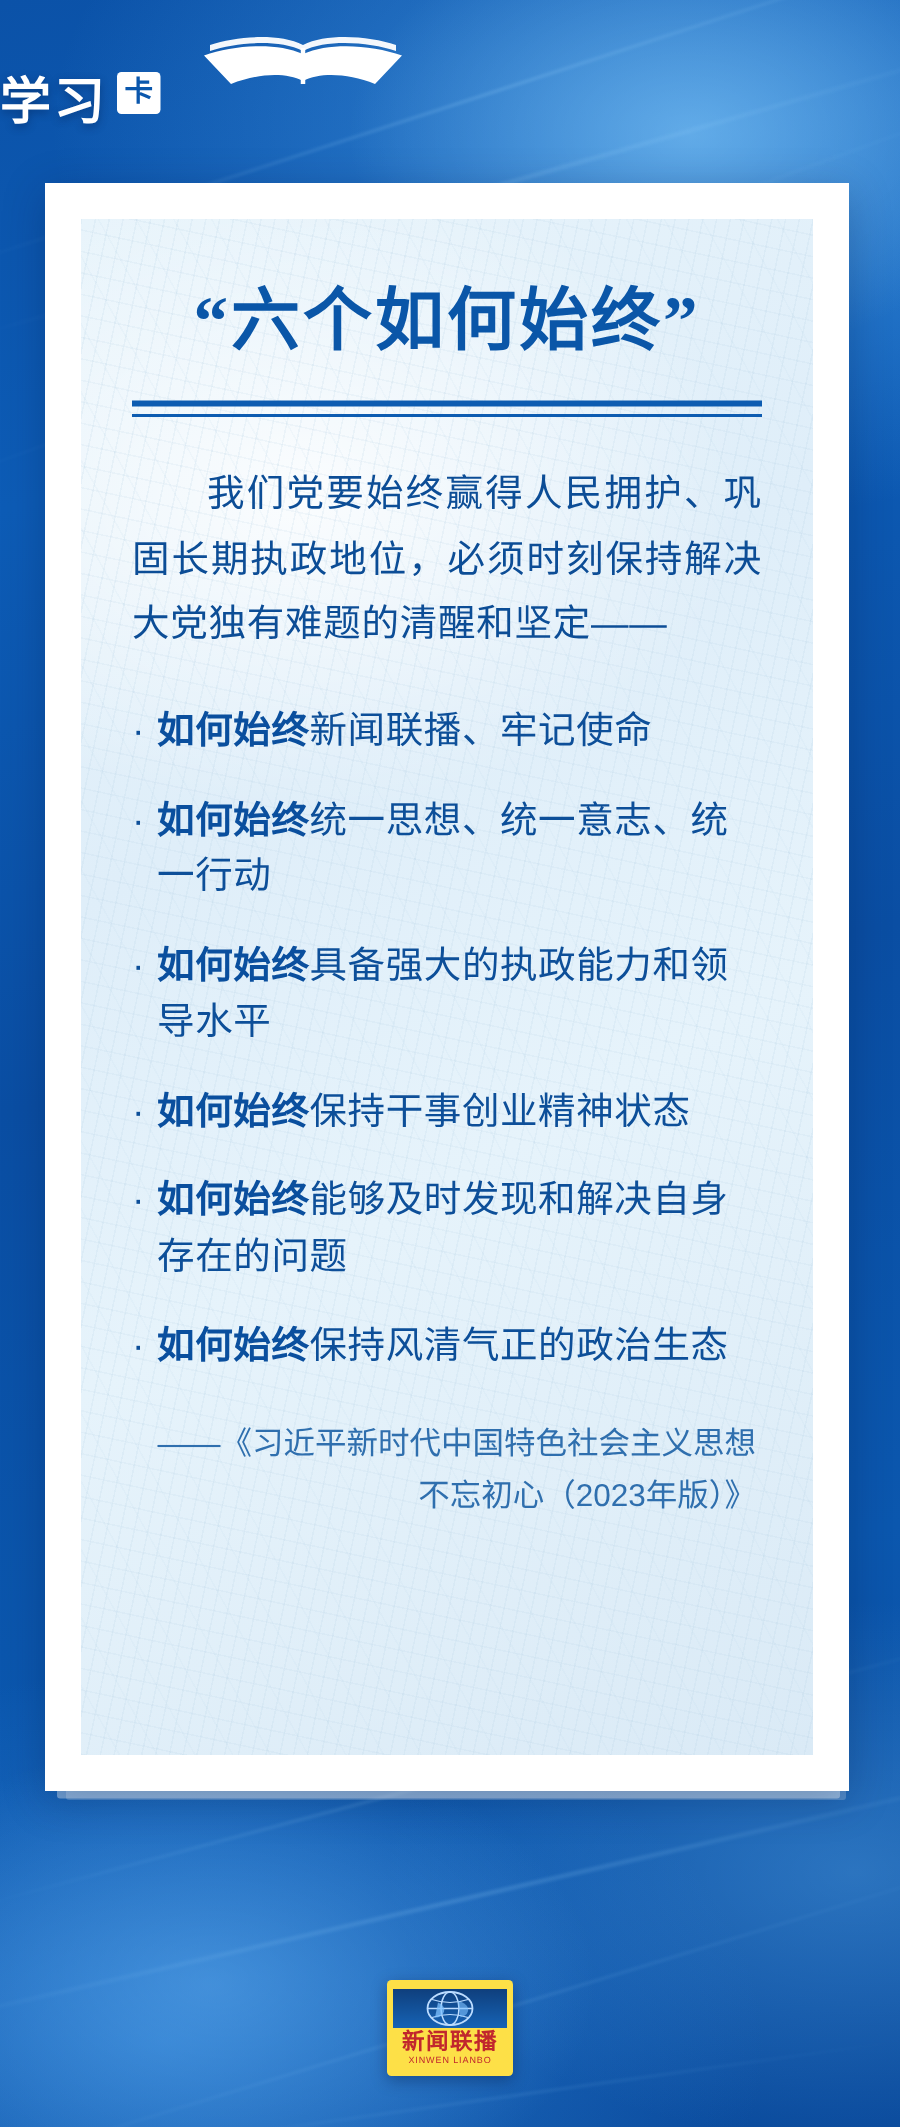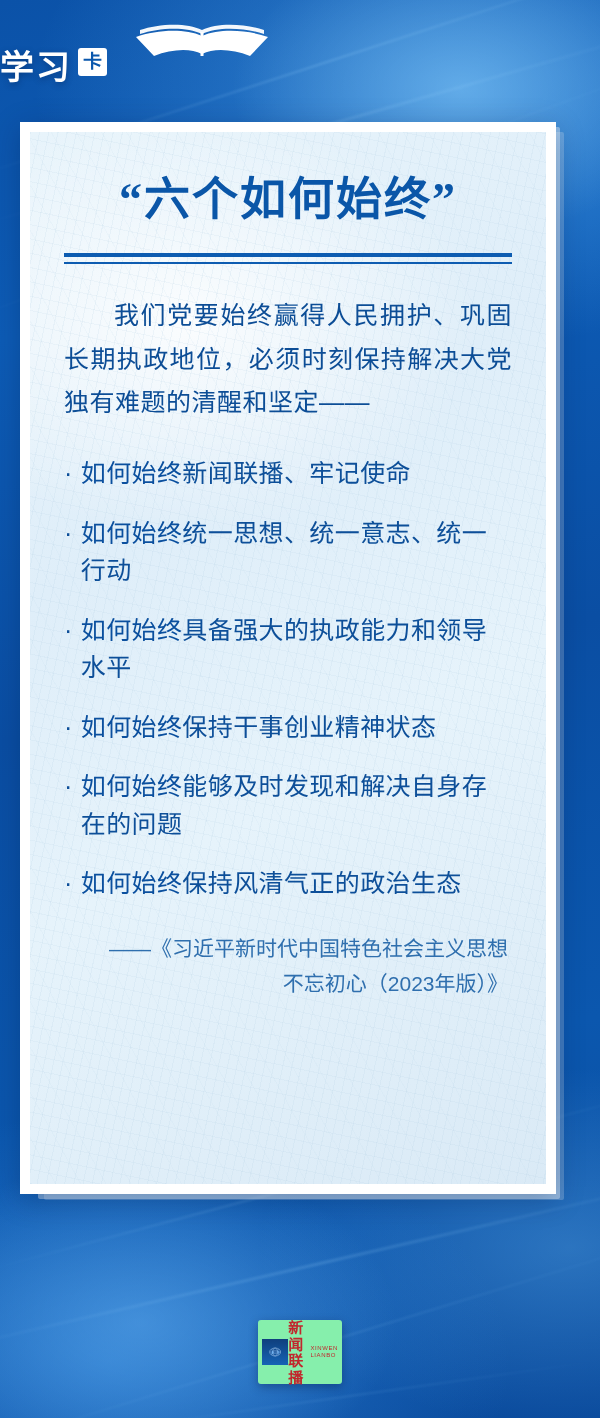--- a/index.html
+++ b/index.html
@@ -110,26 +110,26 @@
     position: absolute;
     left: 38px;
     top: 127px;
     width: 522px;
     height: 1072px;
     background: rgba(255,255,255,0.40);
     border-radius: 2px;
   }
   .card-outer {
     position: absolute;
-    left: 20px;
+    left: 30px;
     top: 122px;
     width: 536px;
     height: 1072px;
     background: #ffffff;
-    padding: 10px;
+    padding: 24px;
     box-shadow: 0 6px 26px rgba(0, 25, 70, .28);
   }
   .card-inner {
     position: relative;
     width: 100%;
     height: 100%;
     background:
       radial-gradient(ellipse 420px 300px at 30% 18%, rgba(255,255,255,.85), rgba(255,255,255,0) 70%),
       linear-gradient(150deg, #e8f4fb 0%, #dfeef9 35%, #e6f3fb 60%, #daeaf6 100%);
     overflow: hidden;
@@ -192,21 +192,21 @@
   }
   .dot {
     flex: 0 0 auto;
     margin-right: 8px;
     font-size: 25px;
     line-height: 1.5;
     color: #0d4f99;
   }
   .li-text { flex: 1 1 auto; }
   .li-text b {
-    font-weight: 400;
+    font-weight: 700;
     color: #0a4f9e;
   }
 
   
   .source {
     font-family: "Liberation Sans", "DejaVu Sans", sans-serif;
     font-size: 21px;
     line-height: 1.7;
     color: #2f6fae;
     text-align: right;
@@ -220,25 +220,25 @@
     bottom: 34px;
     left: 0;
     width: 100%;
     display: flex;
     justify-content: center;
     z-index: 5;
   }
   .cctv-logo {
     width: 84px;
     height: 64px;
-    background: #86efac;
+    background: #fde047;
     border-radius: 3px;
     padding: 4px;
     display: flex;
-    flex-direction: row;
+    flex-direction: column;
     align-items: center;
     justify-content: center;
     box-shadow: 0 3px 10px rgba(0,20,60,.35);
   }
   .cctv-globe {
     width: 100%;
     height: 26px;
     background: linear-gradient(180deg, #0f3f7d, #1663b5);
     display: flex;
     align-items: center;

